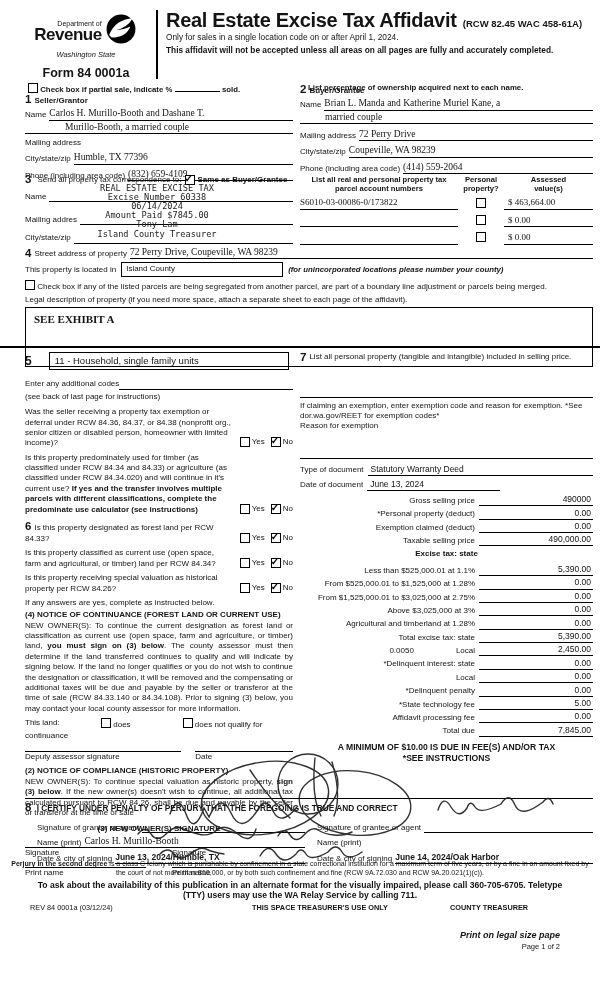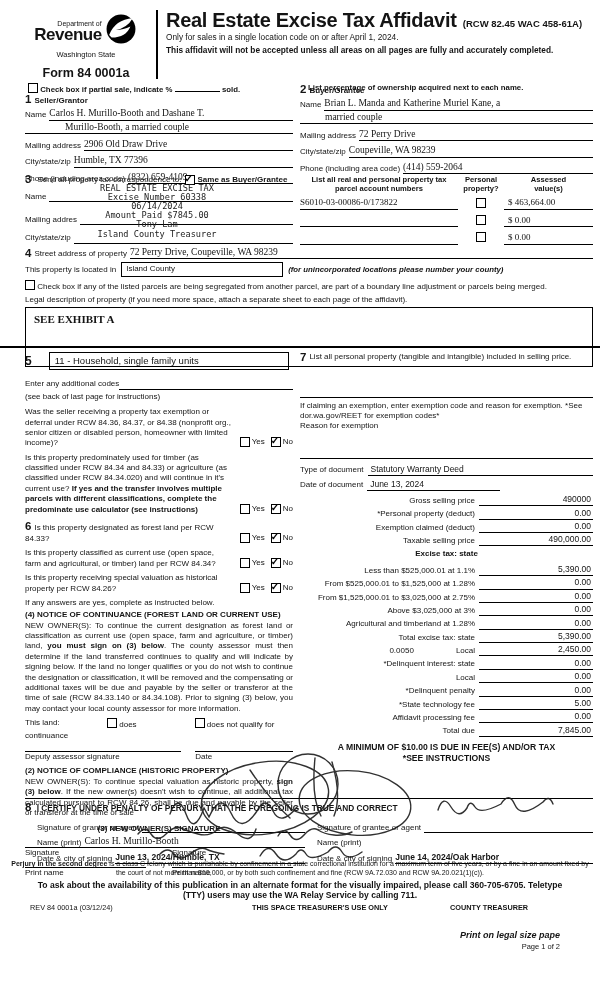--- a/index.html
+++ b/index.html
@@ -16,21 +16,21 @@
       vertical-align:-1px;background:#fff;flex:none}
   .cb.checked::after{content:"✓";position:absolute;left:-1px;top:-4px;font-size:10px;font-weight:bold;color:#000}
   .secnum{font-weight:bold;font-size:11.5px;margin-right:3px;line-height:1}
   .sechead{font-weight:bold;font-size:8px}
   
   .hdr{position:absolute;left:22px;top:8px;right:8px;display:flex}
   .logo-block{width:128px;text-align:center;padding-top:4px}
   .logo-row{display:flex;align-items:center;justify-content:center;gap:2px}
   .dor-small{font-size:7px;text-align:right;line-height:1}
   .dor-name{font-weight:bold;font-size:17px;line-height:.9;letter-spacing:-.5px}
-  .dor-sub{font-size:7.5px;margin-top:1px}
+  .dor-sub{font-size:7.5px;font-style:italic;margin-top:1px}
   .form-num{font-weight:bold;font-size:12.5px;margin-top:5px}
   .hdr-div{border-left:2px solid #000;margin:2px 8px 2px 6px}
   .title-block{flex:1;padding-top:2px}
   .title-main{font-weight:bold;font-size:20px;line-height:1;letter-spacing:-.3px;display:inline}
   .title-ref{font-weight:bold;font-size:9.5px;display:inline;margin-left:4px}
   .title-sub{font-size:8.3px;margin-top:2px;line-height:1.25}
   
   .colL{position:absolute;left:25px;width:268px}
   .colR{position:absolute;left:300px;width:293px}
   .qrow{display:flex;align-items:flex-end;margin-bottom:4px}
@@ -112,21 +112,20 @@
     <div><span class="secnum">1</span><span class="sechead">Seller/Grantor</span></div>
     <div class="fl" style="margin-top:1px">
       <span>Name</span>
       <span class="ul grow serif" style="margin-left:3px">Carlos H. Murillo-Booth and Dashane T.</span>
     </div>
     <div class="fl">
         <span class="ul grow serif" style="padding-left:40px">Murillo-Booth, a married couple</span>
       </div>
     <div class="fl" style="margin-top:4px">
       <span>Mailing address</span>
-      <span class="ul grow serif" style="margin-left:3px">2906 Old Draw Drive</span>
     </div>
     <div class="fl" style="margin-top:3px">
       <span>City/state/zip</span>
       <span class="ul grow serif" style="margin-left:3px">Humble, TX 77396</span>
     </div>
     <div class="fl" style="margin-top:3px">
       <span>Phone (including area code)</span>
       <span class="ul grow serif" style="margin-left:3px">(832) 659-4109</span>
     </div>
   </div>
@@ -309,21 +308,21 @@
         </span>
       </div>
     </div>
 
     <div style="margin-top:3px">If any answers are yes, complete as instructed below.</div>
     <div class="b" style="margin-top:2px">(4) NOTICE OF CONTINUANCE (FOREST LAND OR CURRENT USE)</div>
     <div style="text-align:justify">
       <span>NEW OWNER(S): To continue the current designation as forest land or classification as current use (open space, farm and agriculture, or timber) land, </span><span class="b">you must sign on (3) below</span><span>. The county assessor must then determine if the land transferred continues to qualify and will indicate by signing below. If the land no longer qualifies or you do not wish to continue the designation or classification, it will be removed and the compensating or additional taxes will be due and payable by the seller or transferor at the time of sale (RCW 84.33.140 or 84.34.108). Prior to signing (3) below, you may contact your local county assessor for more information.</span>
     </div>
 
-    <div style="margin-top:4px;display:flex;gap:10px">
+    <div style="margin-top:4px;display:flex;gap:4px">
       <span style="width:72px">This land:</span>
       <span><span class="cb"></span> <span>does</span></span>
       <span style="margin-left:48px"><span class="cb"></span> <span>does not qualify for</span></span>
     </div>
     <div>continuance</div>
 
     <div style="display:flex;gap:14px;margin-top:10px">
       <div style="flex:1.6">
         <div class="hrline"></div>
         <div>Deputy assessor signature</div>

